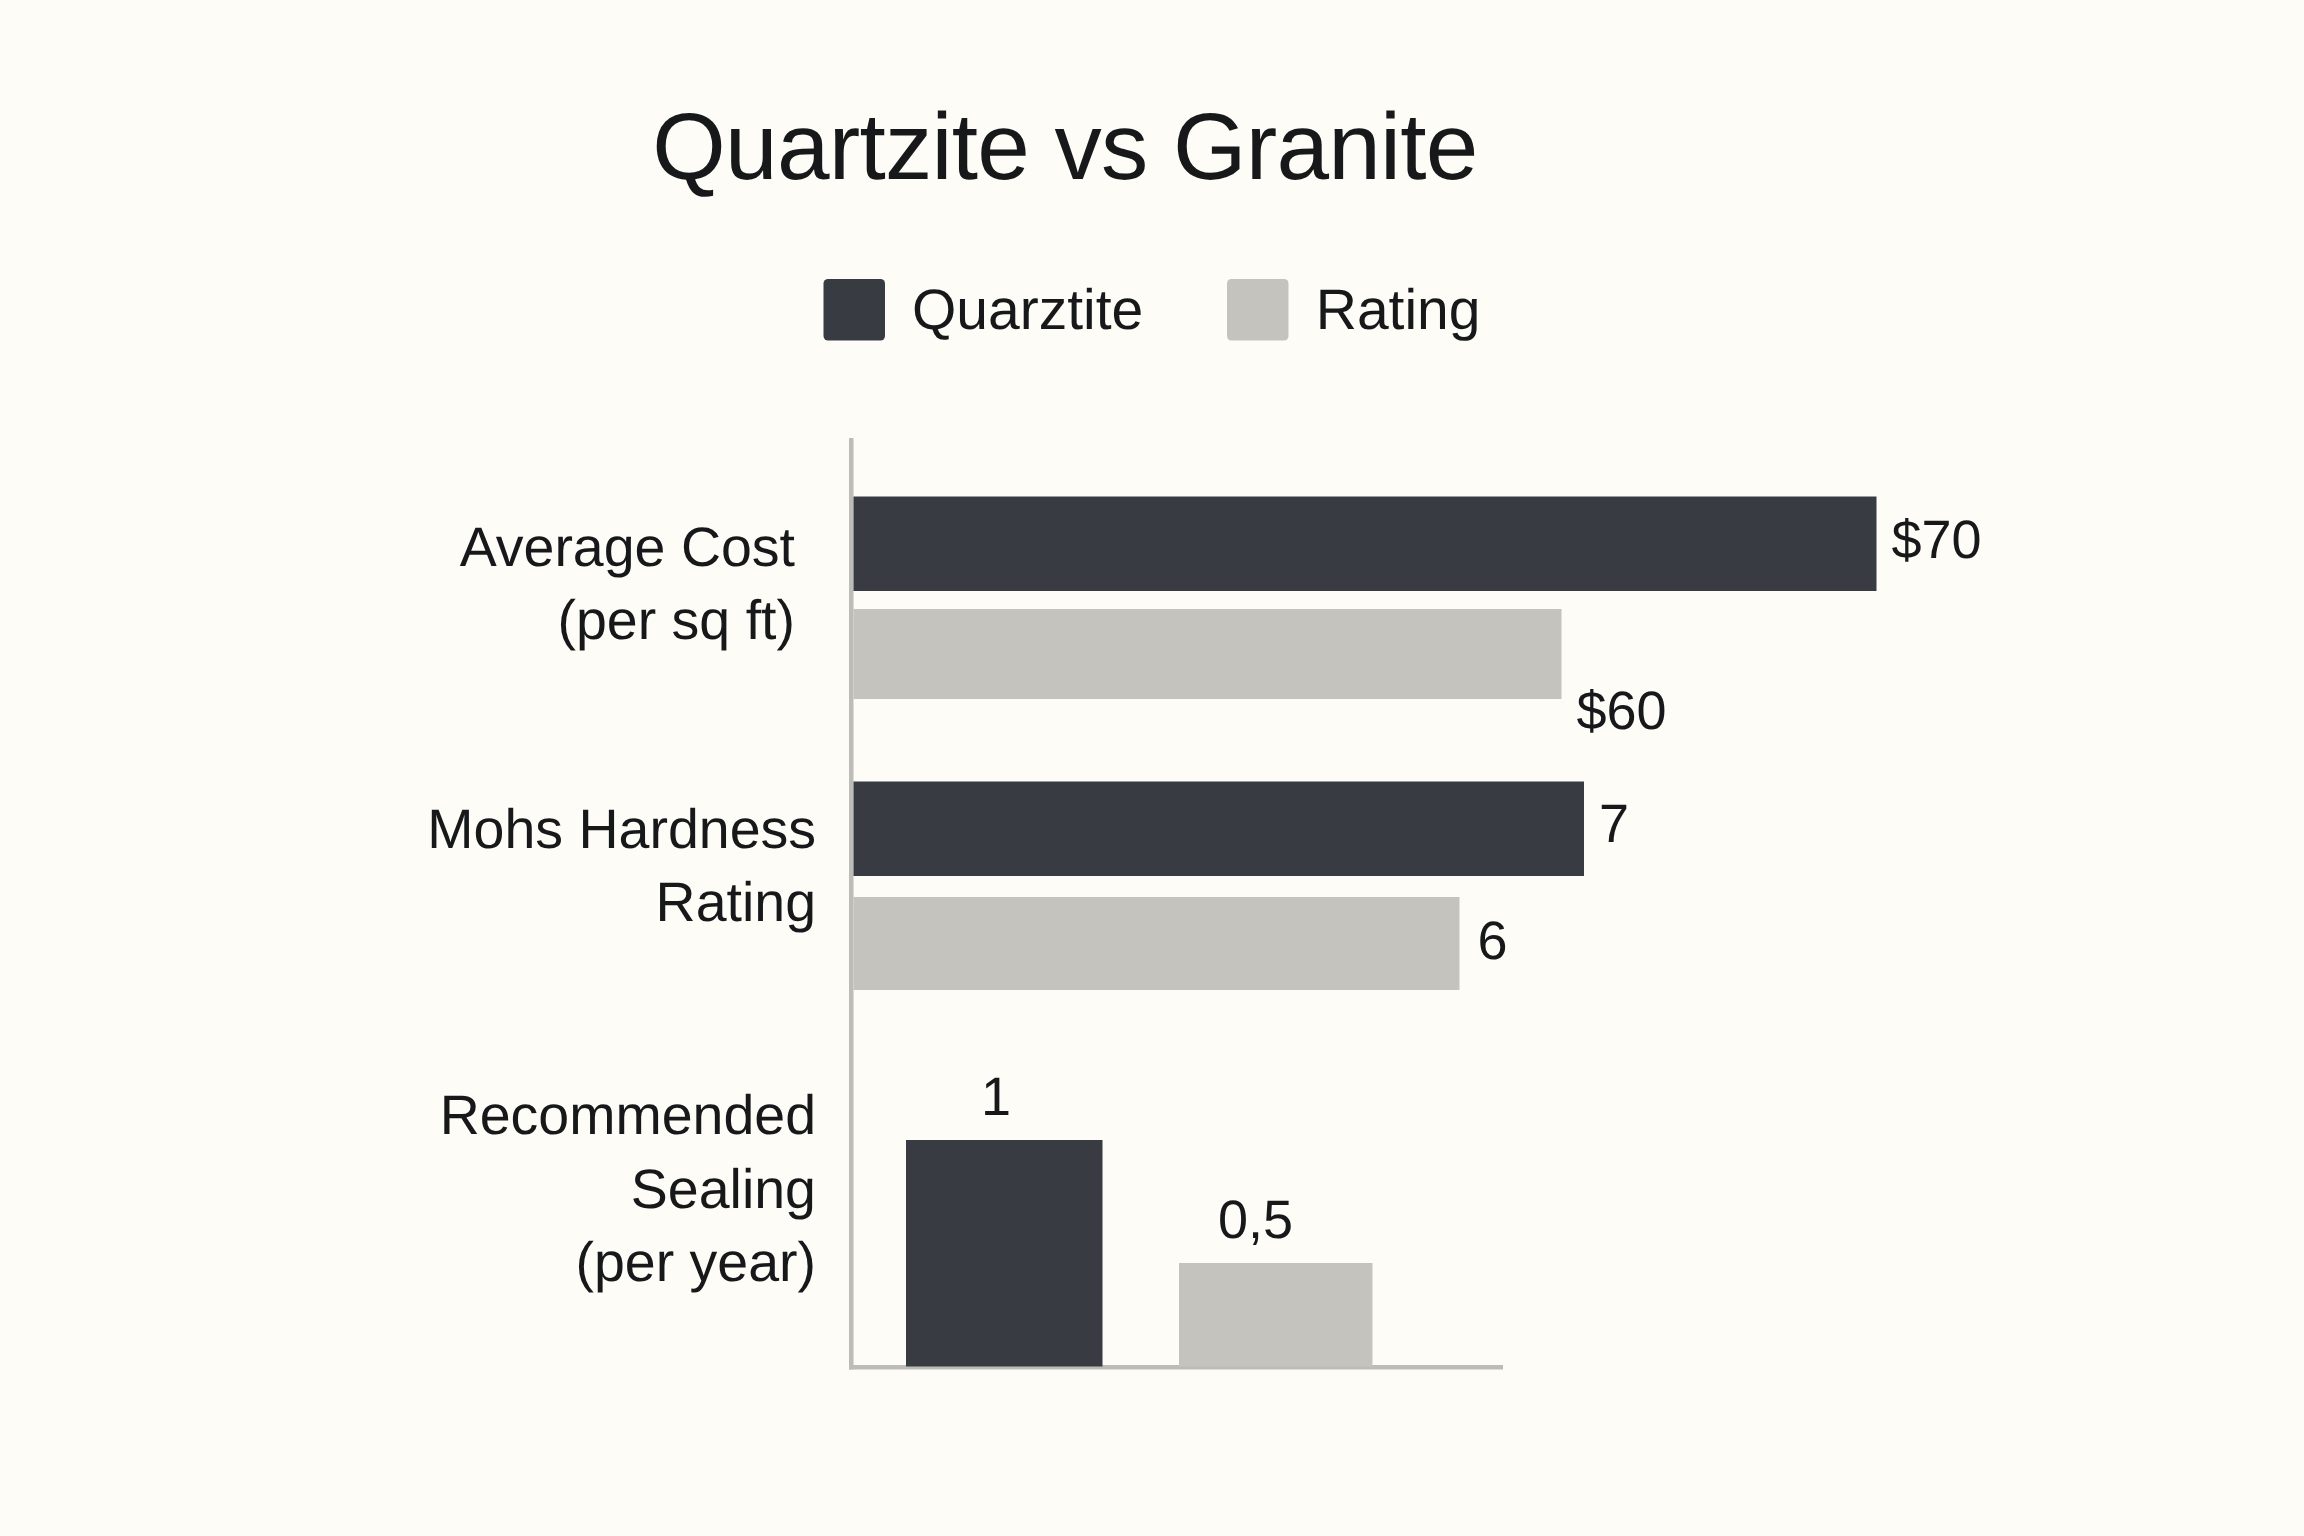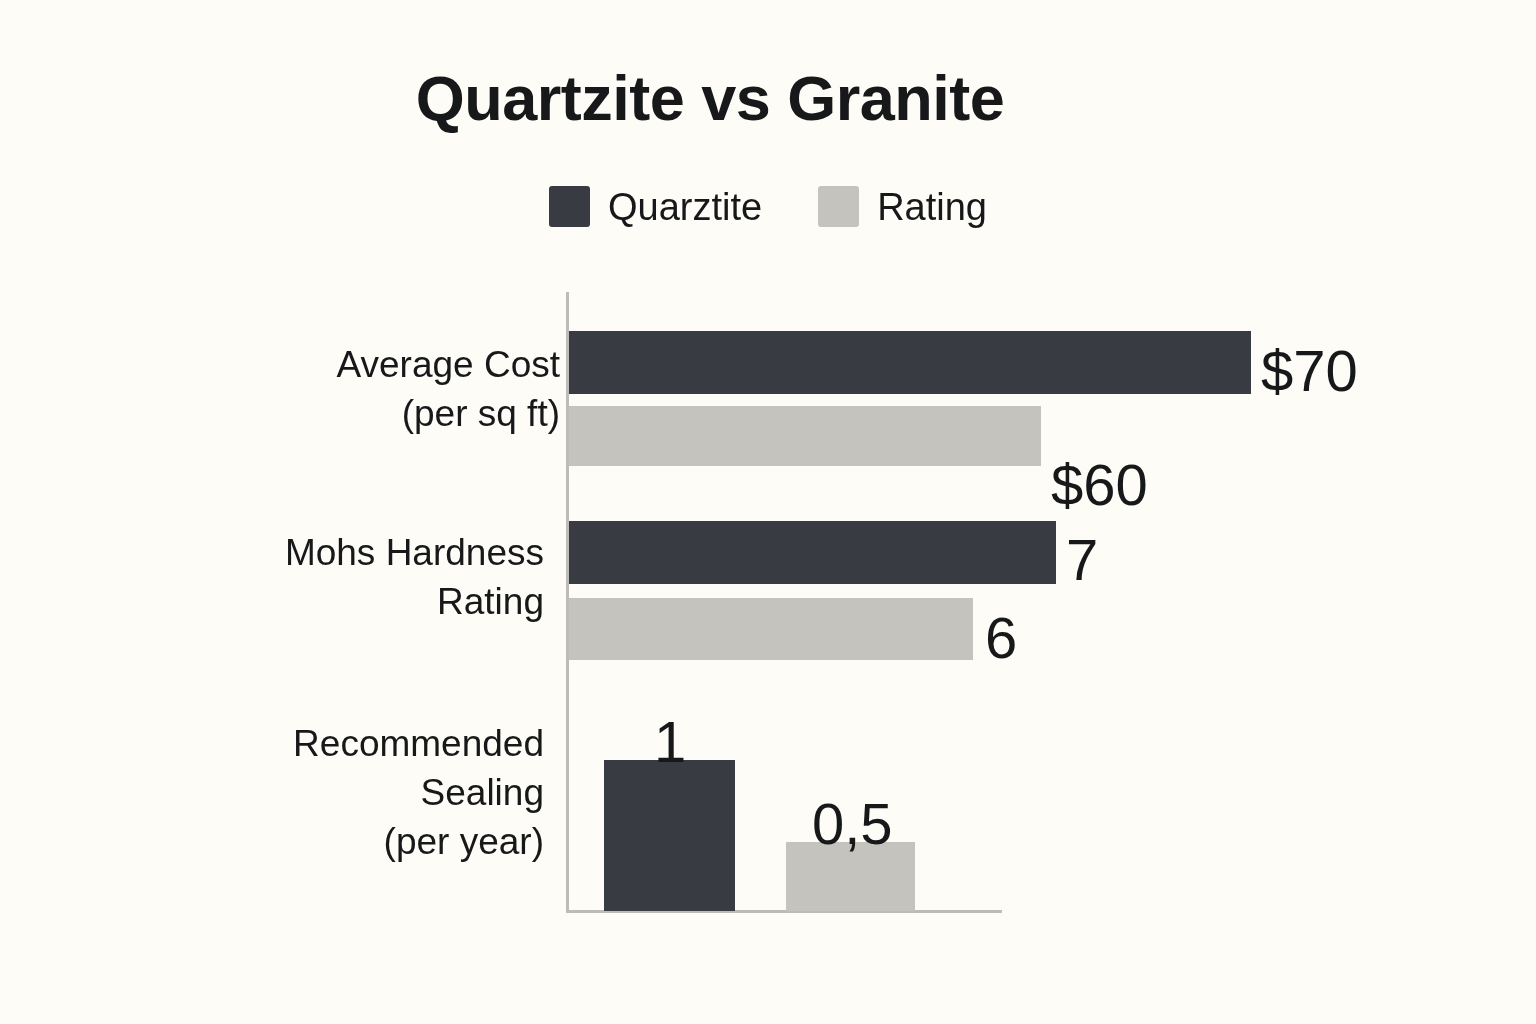--- a/index.html
+++ b/index.html
@@ -20,21 +20,21 @@
   }
 
   
   .chart-title {
     position: absolute;
     left: 0;
     top: 62px;
     width: 1420px;
     text-align: center;
     font-size: 63px;
-    font-weight: 700;
+    font-weight: 400;
     letter-spacing: -0.5px;
     color: #16181a;
     white-space: nowrap;
   }
 
   
   .legend {
     position: absolute;
     left: 0;
     top: 186px;
@@ -84,21 +84,21 @@
   
   .cat-label {
     position: absolute;
     right: 1536px;
     text-align: right;
     font-size: 37px;
     line-height: 49px;
     color: #17181a;
     white-space: pre-line;
   }
-  .cat-label.c0 { left: 136px; width: 424px; top: 340px; }
+  .cat-label.c0 { left: 106px; width: 424px; top: 340px; }
   .cat-label.c1 { left: 120px; width: 424px; top: 528px; }
   .cat-label.c2 { left: 120px; width: 424px; top: 719px; }
 
   
   .hbar {
     position: absolute;
     left: 569px;
   }
   .hbar.dark  { background: #383c42; }
   .hbar.light { background: #c5c3bd; }
@@ -111,21 +111,21 @@
   
   .vbar { position: absolute; bottom: 0; }
   .vbar.dark  { background: #383c42; }
   .vbar.light { background: #c5c3bd; }
   .vbar-g2-dark  { left: 604px;  width: 131px; top: 760px;  height: 151px; }
   .vbar-g2-light { left: 786px;  width: 129px; top: 842px;  height:  69px; }
 
   
   .val {
     position: absolute;
-    font-size: 58px;
+    font-size: 36px;
     color: #17181a;
     line-height: 1;
     white-space: nowrap;
   }
   .val-g0-dark  { left: 1261px; top: 342px; }
   .val-g0-light { left: 1051px; top: 413px; margin-top: 43px; }
   .val-g1-dark  { left: 1066px; top: 531px; }
   .val-g1-light { left:  985px; top: 609px; }
   .val-g2-dark  { left:  654px; top: 713px; }
   .val-g2-light { left:  812px; top: 795px; }

